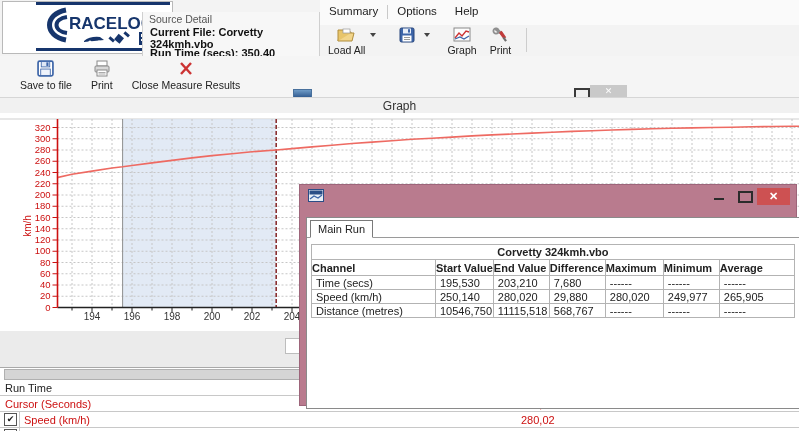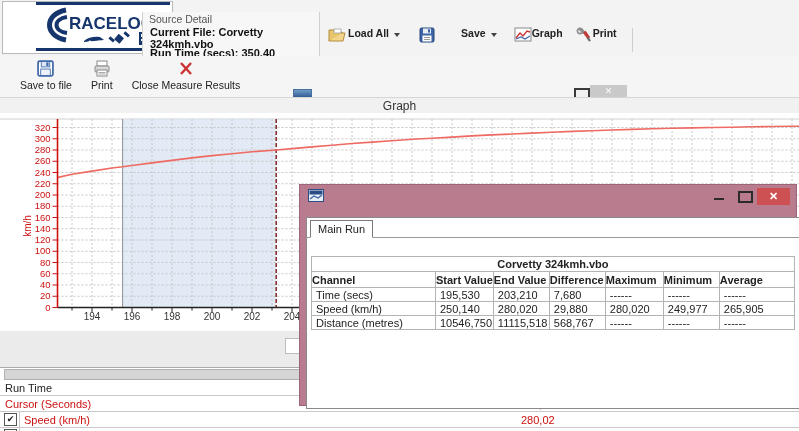--- a/index.html
+++ b/index.html
@@ -12,21 +12,21 @@
   #source-detail{position:absolute;left:142px;top:0px;width:176px;height:53px;background:#f7f7f7;border-left:1px solid #d0d0d0;border-right:1px solid #cfcfcf;margin-top:12px;}
   #source-detail .legend{position:absolute;left:6px;top:1px;color:#555;font-size:10.5px;}
   #source-detail .line1{position:absolute;left:7px;top:14px;font-weight:bold;font-size:11px;color:#111;}
   #source-detail .line2{position:absolute;left:7px;top:35px;font-weight:bold;font-size:11px;color:#111;}
 
   #menubar{position:absolute;left:320px;top:0;width:479px;height:25px;background:#fafafa;border-bottom:1px solid #e3e3e3;}
   .menu-item{display:inline-block;padding:5px 9px 4px 9px;font-size:11.5px;color:#222;cursor:default;}
   .menu-sep{display:inline-block;width:1px;height:14px;background:#c9c9c9;vertical-align:middle;}
 
   #toolbar1{position:absolute;left:320px;top:25px;width:479px;height:31px;background:#f3f3f3;}
-  .tb-btn{display:inline-flex;flex-direction:row;align-items:flex-start;margin:1px 2px 0 8px;vertical-align:top;font-weight:bold;}
+  .tb-btn{display:inline-flex;flex-direction:column;align-items:center;margin:1px 2px 0 8px;vertical-align:top;}
   .tb-btn .ic{height:17px;display:flex;align-items:center;}
   .tb-btn .lb{font-size:10.5px;color:#222;margin-top:1px;white-space:nowrap;}
   .dd-arrow{display:inline-block;width:0;height:0;border-left:3.5px solid transparent;border-right:3.5px solid transparent;border-top:4px solid #444;margin:8px 0 0 3px;vertical-align:top;}
   .tb-sep{display:inline-block;width:1px;height:24px;background:#cdcdcd;margin:3px 0 0 10px;vertical-align:top;}
 
   
   #toolbar2{position:absolute;left:0;top:56px;width:799px;height:41px;background:#f5f5f5;border-bottom:1px solid #e0e0e0;padding-left:10px;}
   .m-btn{display:inline-flex;flex-direction:column;align-items:center;margin:3px 6px 0 10px;vertical-align:top;}
   .m-btn .ic{height:19px;display:flex;align-items:center;}
   .m-btn .lb{font-size:10.5px;color:#222;margin-top:1px;white-space:nowrap;}
@@ -61,21 +61,21 @@
   
   #results-dialog{position:absolute;left:300px;top:185px;width:496px;height:220px;background:#b97b8e;box-shadow:0 0 0 1px #9d657a;box-sizing:border-box;}
   #dlg-titlebar{position:absolute;left:0;top:0;width:100%;height:22px;}
   #dlg-icon{position:absolute;left:8px;top:4px;}
   #dlg-min{position:absolute;left:414px;top:13px;width:10px;height:2px;background:#2b2b2b;}
   #dlg-max{position:absolute;left:438px;top:6px;width:11px;height:8px;border:2px solid #2b2b2b;background:transparent;}
   #dlg-close{position:absolute;left:457px;top:3px;width:33px;height:17px;background:#cd5152;color:#fff;font-size:11px;font-weight:bold;text-align:center;line-height:17px;}
   #dlg-content{position:absolute;left:6px;top:32px;width:551px;height:192px;background:#fff;border:1px solid #8a8a8a;box-sizing:border-box;}
   #dlg-tabstrip{position:relative;height:19px;border-bottom:1px solid #9a9a9a;}
   #dlg-tab{position:absolute;left:3px;top:2px;padding:2px 7px 2px 7px;background:#fff;border:1px solid #7a7a7a;border-bottom:1px solid #fff;font-size:11px;z-index:2;}
-  #results-table{border-collapse:collapse;margin:18px 0 0 4px;table-layout:fixed;}
+  #results-table{border-collapse:collapse;margin:6px 0 0 4px;table-layout:fixed;}
   #results-table td,#results-table th{border:1px solid #b3b3b3;font-size:11px;padding:0 0 0 4px;height:13px;overflow:hidden;white-space:nowrap;text-align:left;font-weight:normal;color:#222;}
   #results-table .title-cell{font-weight:bold;text-align:center;height:14px;padding:0;}
   #results-table .hdr{font-weight:bold;text-align:left;height:15px;padding:0;}
   #results-table{border:1px solid #8c8c8c;}
 </style>
 </head>
 <body>
 
 <div id="app">
 
@@ -109,20 +109,23 @@
         </g>
       </svg>
     </div>
 
     <div id="source-detail">
       <div class="legend">Source Detail</div>
       <div class="line1">Current File: Corvetty 324kmh.vbo</div>
       <div class="line2">Run Time (secs): 350,40</div>
     </div>
 
+    <div id="menubar">
+      <span class="menu-item">Summary</span><span class="menu-sep"></span><span class="menu-item">Options</span><span class="menu-item">Help</span>
+    </div>
 
     <div id="toolbar1">
       <span class="tb-btn">
         <span class="ic">
           <svg width="20" height="16" viewBox="0 0 20 16">
               <path d="M1 14 L3 6 L17 6 L15 14 Z" fill="#f2d58a" stroke="#b08d3c"></path>
               <path d="M1 14 L1 3 L7 3 L8 5 L14 5 L14 6" fill="#e8c56b" stroke="#b08d3c"></path>
               <rect x="6" y="2" width="7" height="4" fill="#fff" stroke="#999" stroke-width="0.7"></rect>
             </svg>
         </span>

